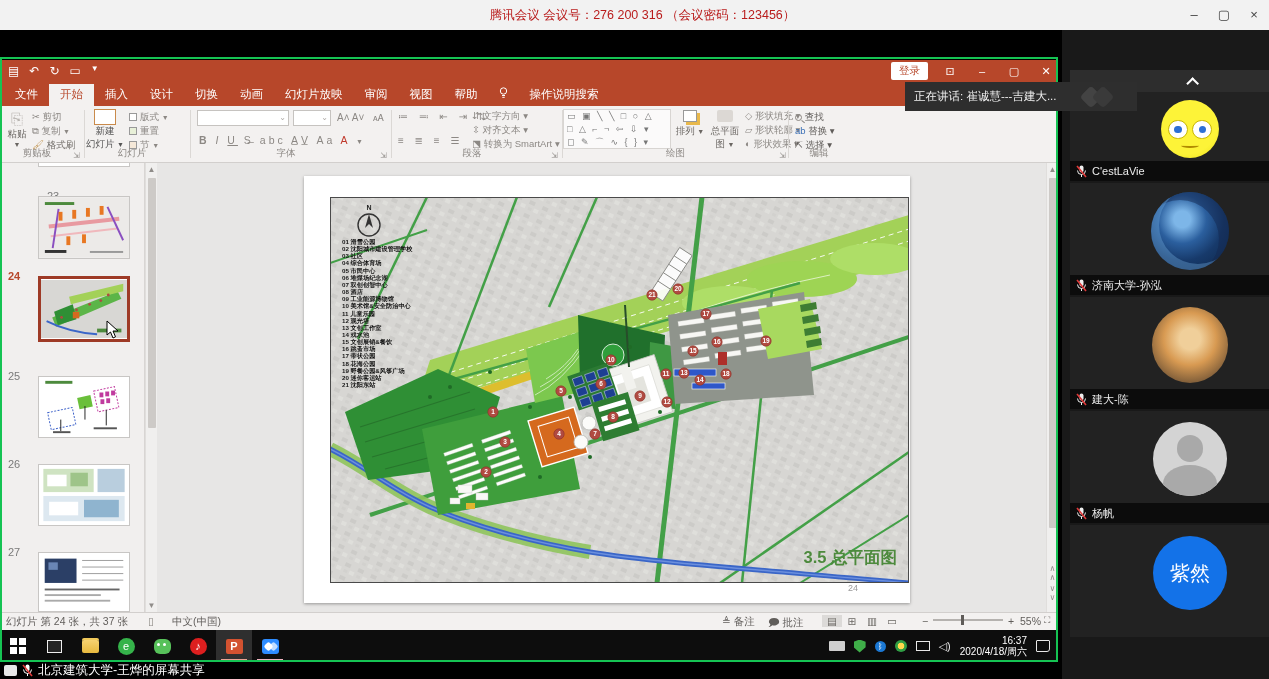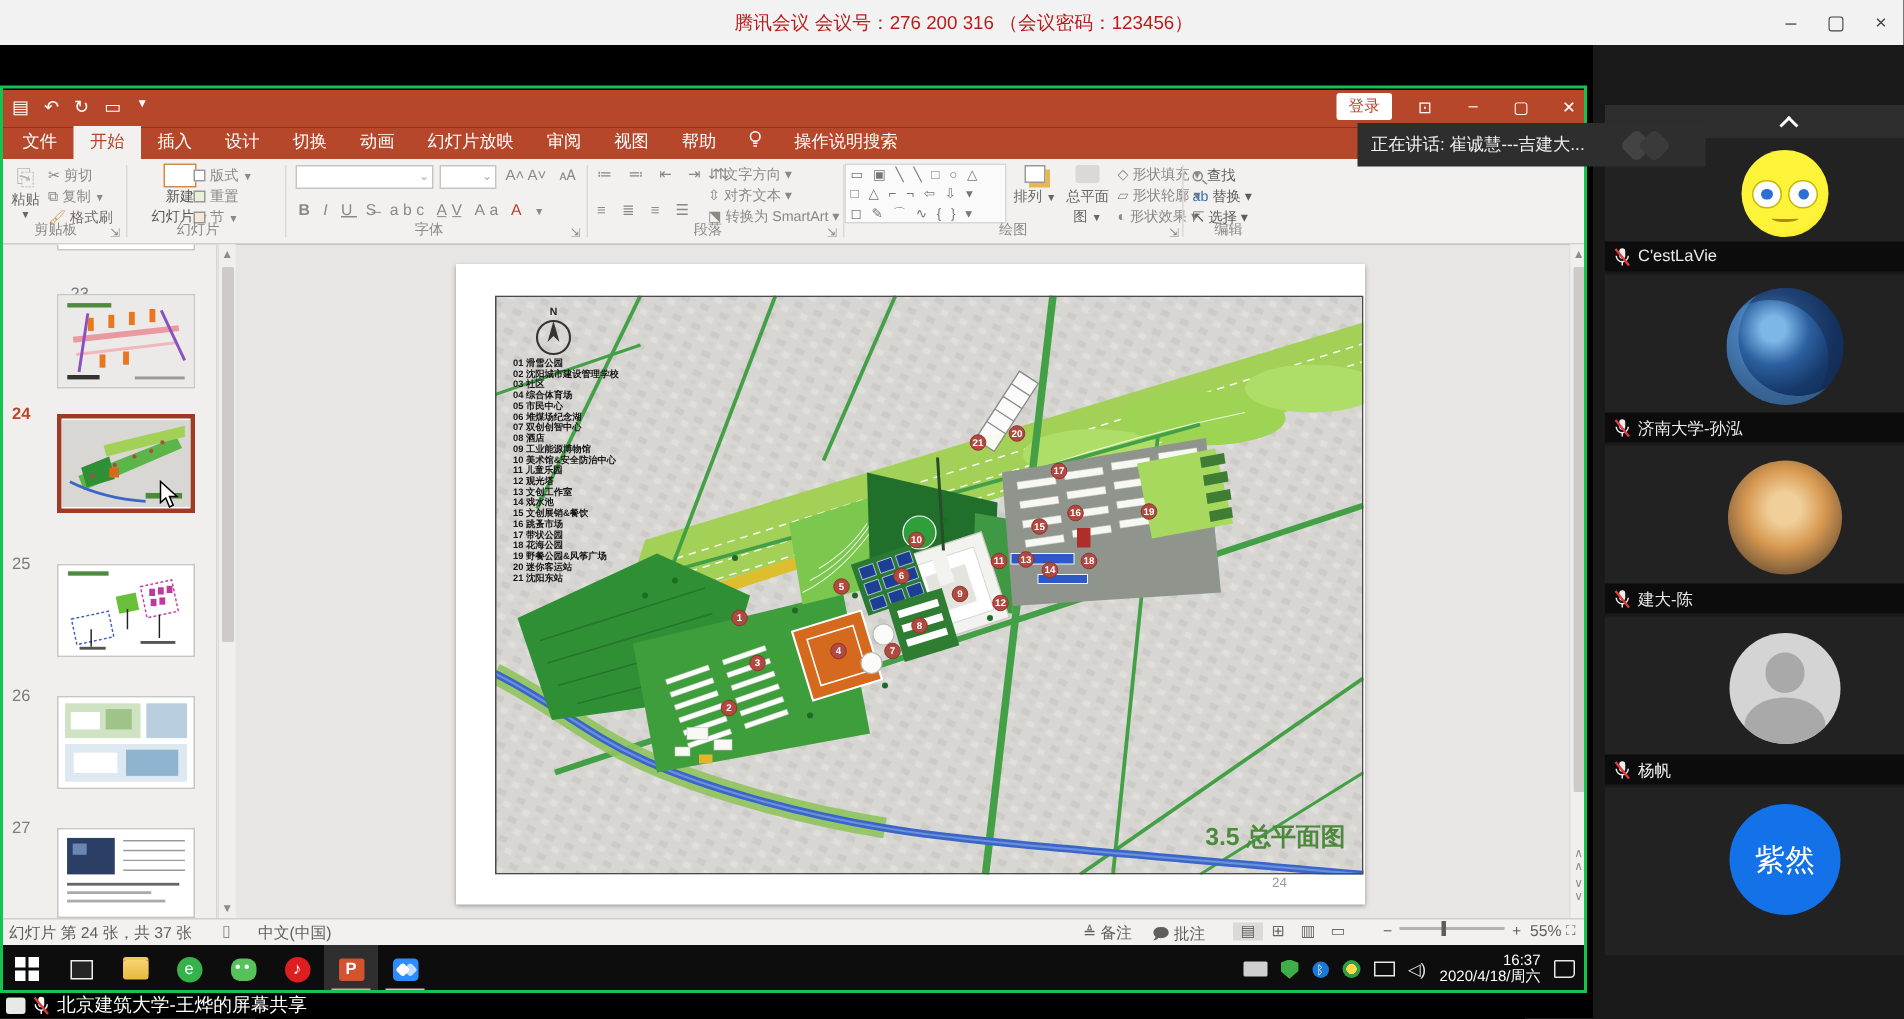--- a/index.html
+++ b/index.html
@@ -156,21 +156,21 @@
     </div>
     <div class="smallrow" style="left:32px;top:5px"><span class="glyph">✂</span> <span>剪切</span></div>
     <div class="smallrow" style="left:32px;top:19px"><span class="glyph">⧉</span> <span>复制</span> <span style="font-size:7px">▼</span></div>
     <div class="smallrow" style="left:32px;top:33px;color:#6f6b67"><span style="color:#c49a5b">🖌</span> <span>格式刷</span></div>
     <div class="rgname">剪贴板</div>
     <div class="smallrow" style="right:4px;bottom:2px;font-size:8px">⇲</div>
   </div>
   <div class="rsep" style="left:84px"></div>
 
   <div class="rgroup" style="left:85px;width:104px">
-    <div class="bigbtn" style="left:15px;top:3px;width:40px;color:#555">
+    <div class="bigbtn" style="left:0;top:3px;width:40px;color:#555">
       <div style="width:22px;height:16px;margin:0 auto;border:1px solid #c98a4b;background:#fff"></div>
       <div><span>新建</span></div>
         <div><span>幻灯片</span> <span style="font-size:7px">▼</span></div>
     </div>
     <div class="smallrow" style="left:44px;top:5px"><span class="chip"></span><span>版式</span> <span style="font-size:7px">▼</span></div>
     <div class="smallrow" style="left:44px;top:19px"><span class="chip" style="background:#e8f0d8"></span><span>重置</span></div>
     <div class="smallrow" style="left:44px;top:33px"><span class="chip" style="background:#f5e8d8"></span><span>节</span> <span style="font-size:7px">▼</span></div>
     <div class="rgname">幻灯片</div>
   </div>
   <div class="rsep" style="left:190px"></div>

